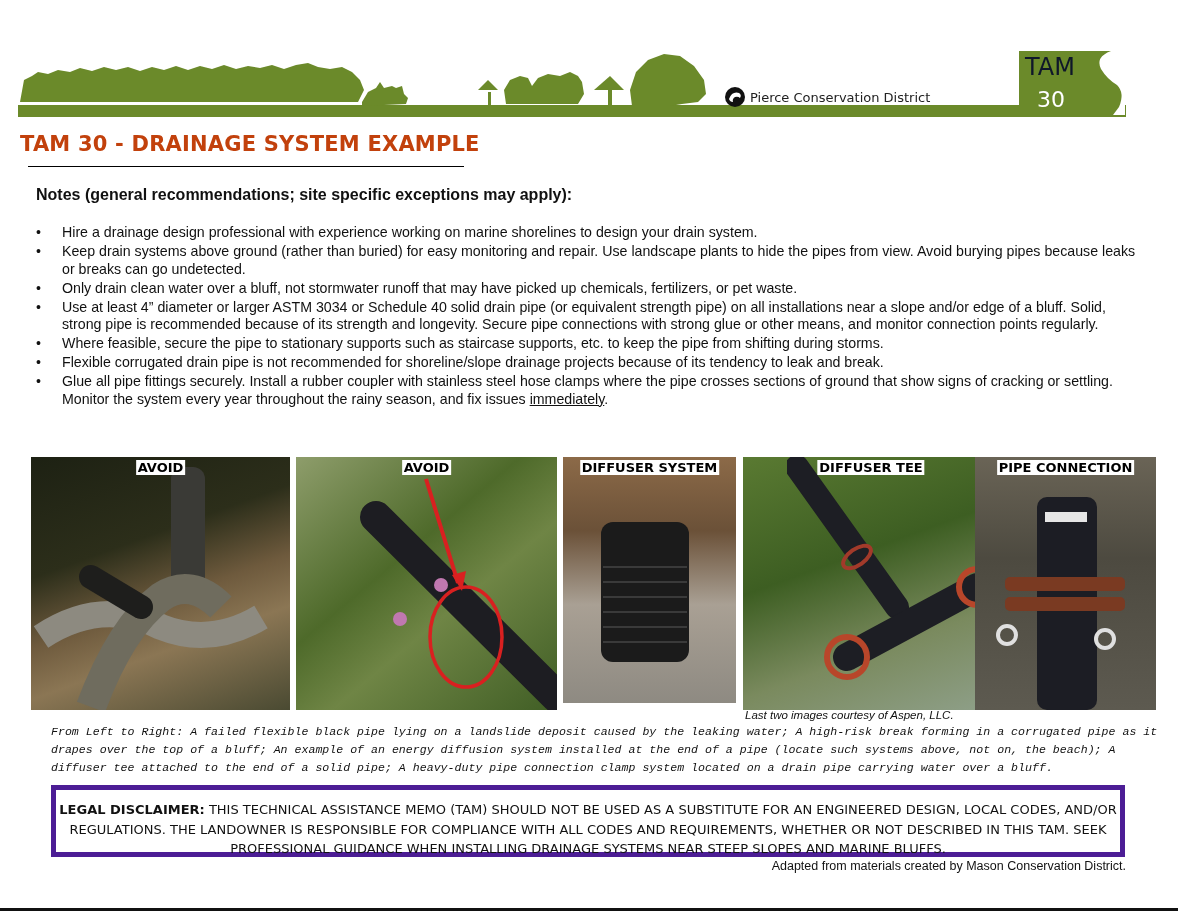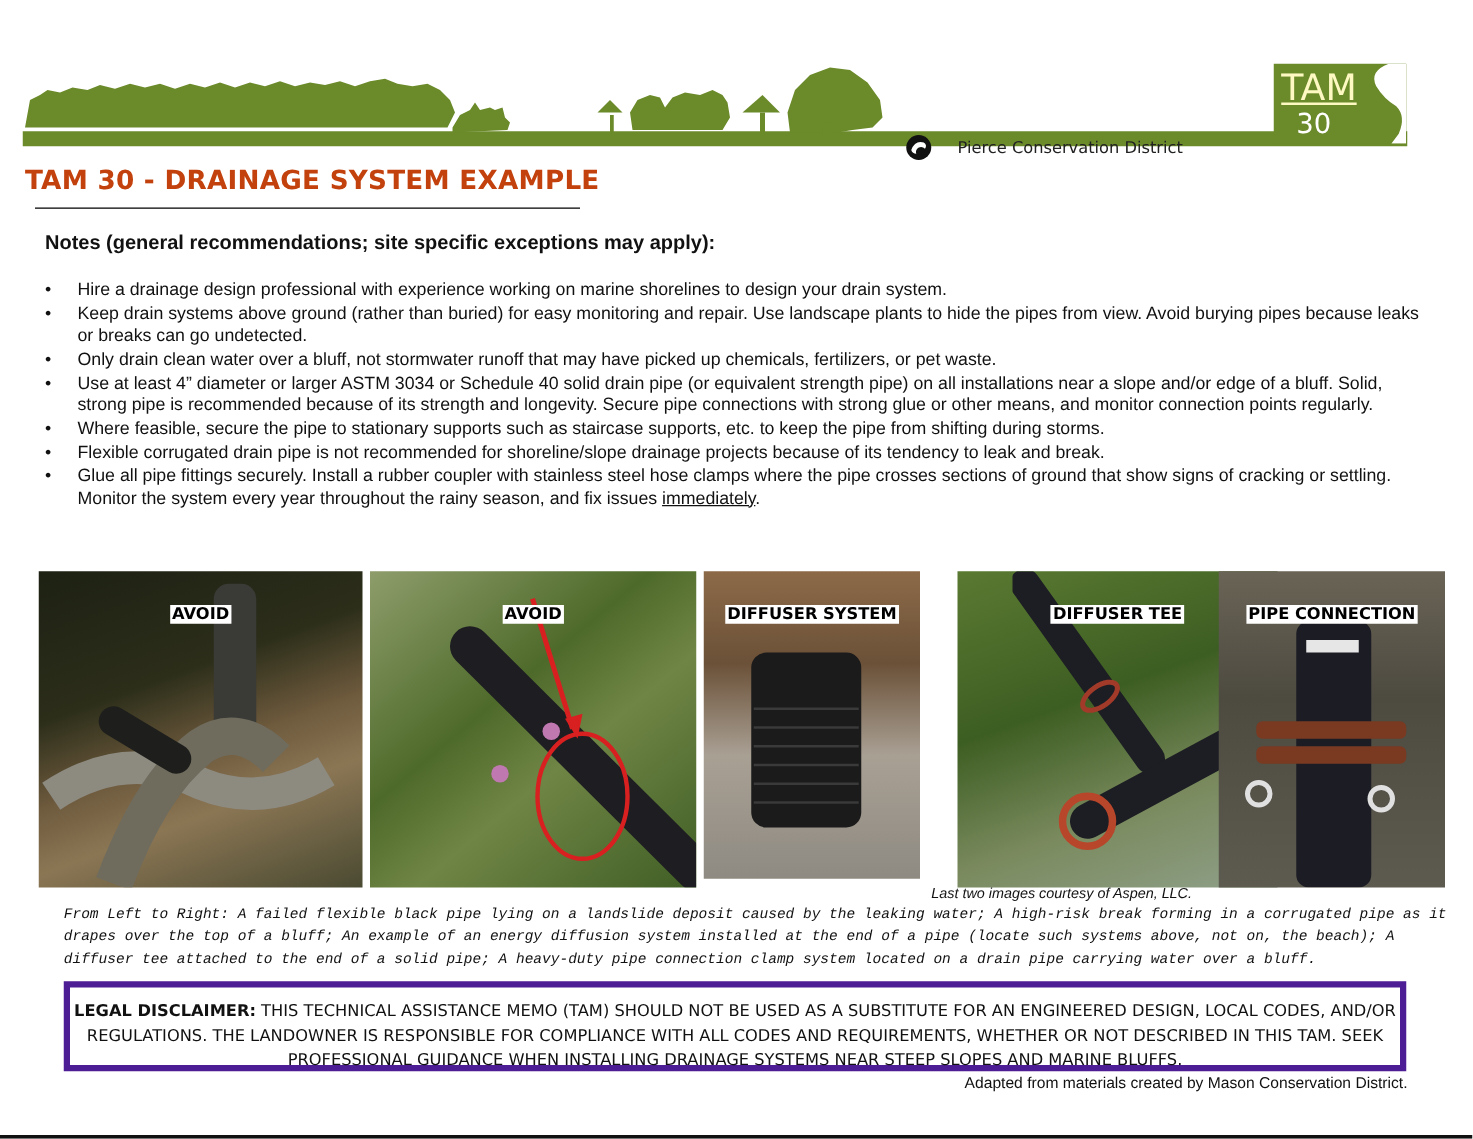--- a/index.html
+++ b/index.html
@@ -2,44 +2,44 @@
 <html><head>
   <meta charset="utf-8">
   <style>
     * { box-sizing: border-box; margin: 0; padding: 0; }
     html, body { width: 1178px; height: 911px; background: #ffffff; overflow: hidden; }
     body { position: relative; font-family: "Liberation Sans", sans-serif; color: #111; }
 
     
     .banner { position: absolute; left: 18px; top: 50px; width: 1108px; height: 68px; }
     .banner svg { position: absolute; left: 0; top: 0; }
-    .pcd { position: absolute; left: 724px; top: 86px; display: flex; align-items: center; gap: 20px; margin-top: 21px; }
+    .pcd { position: absolute; left: 724px; top: 86px; display: flex; align-items: center; gap: 4px; }
     .pcd-logo { width: 22px; height: 22px; }
     .pcd-name { font-family: "DejaVu Sans", sans-serif; font-size: 13px; color: #222; }
     .tam-box { position: absolute; left: 1019px; top: 51px; width: 106px; height: 64px; background: #6b8a2a; overflow: hidden; }
-    .tam-box .t1 { position: absolute; left: 6px; top: 2px; font-family: "DejaVu Sans", sans-serif; font-size: 29px; color: #fef9c3; text-decoration: underline; }
+    .tam-box .t1 { position: absolute; left: 6px; top: 2px; font-family: "DejaVu Sans", sans-serif; font-size: 24px; color: #0f172a; }
     .tam-box .t2 { position: absolute; left: 18px; top: 36px; font-family: "DejaVu Sans", sans-serif; font-size: 22px; color: #fff; }
     .tam-box svg { position: absolute; right: 0; top: 0; }
 
     .title { position: absolute; left: 20px; top: 132px; font-family: "DejaVu Sans", sans-serif; font-size: 21px; color: #c2410c; letter-spacing: 0.2px; }
     .title-rule { position: absolute; left: 28px; top: 166px; width: 436px; height: 1px; background: #000; }
 
     .notes-head { position: absolute; left: 36px; top: 186px; font-size: 16px; font-weight: bold; color: #111; }
     .notes { position: absolute; left: 36px; top: 224px; width: 1100px; list-style: none; }
     .notes li { position: relative; padding-left: 26px; font-size: 14.2px; line-height: 17.5px; margin-bottom: 1.5px; color: #111; }
     .notes li .bullet { position: absolute; left: 0; top: 0; }
     .notes li u { text-decoration: underline; }
 
     
     .photo { position: absolute; overflow: hidden; }
-    .photo .lbl { position: absolute; top: 3px; left: 50%; transform: translateX(-50%); background: #fff; padding: 0 2px; font-family: "DejaVu Sans", sans-serif; font-weight: bold; font-size: 13px; color: #000; white-space: nowrap; margin-top: 24px; }
+    .photo .lbl { position: absolute; top: 3px; left: 50%; transform: translateX(-50%); background: #fff; padding: 0 2px; font-family: "DejaVu Sans", sans-serif; font-weight: bold; font-size: 13px; color: #000; white-space: nowrap; }
     .p1 { left: 31px; top: 457px; width: 259px; height: 253px; background: linear-gradient(160deg, #1d2113 0%, #2c2e1a 35%, #6e5a3d 55%, #8b7654 70%, #4a4a32 100%); }
     .p2 { left: 296px; top: 457px; width: 261px; height: 253px; background: linear-gradient(140deg, #8e9d6b 0%, #4e6a2a 40%, #6f8545 60%, #405e25 100%); }
     .p3 { left: 563px; top: 457px; width: 173px; height: 246px; background: linear-gradient(180deg, #8c6a48 0%, #6b5138 30%, #a9a094 60%, #8e8a82 100%); }
-    .p4 { left: 766px; top: 457px; width: 256px; height: 253px; background: linear-gradient(160deg, #5a7a32 0%, #3d5e22 40%, #7a8a5e 70%, #8fa08a 100%); padding-left: 44px; }
+    .p4 { left: 743px; top: 457px; width: 256px; height: 253px; background: linear-gradient(160deg, #5a7a32 0%, #3d5e22 40%, #7a8a5e 70%, #8fa08a 100%); padding-left: 44px; }
     .p5 { left: 975px; top: 457px; width: 181px; height: 253px; background: linear-gradient(180deg, #6a6456 0%, #4d4a40 40%, #5d5a50 100%); }
 
     .credit { position: absolute; left: 745px; top: 709px; font-size: 11.5px; font-style: italic; color: #111; }
     .caption { position: absolute; left: 51px; top: 723px; width: 1115px; font-family: Liberation Mono, monospace; font-size: 11.6px; line-height: 18px; font-style: italic; color: #111; }
 
     .disclaimer { position: absolute; left: 51px; top: 785px; width: 1074px; height: 72px; border: 5px solid #4c1d95; text-align: center; padding-top: 10px; font-family: "DejaVu Sans", sans-serif; font-size: 13px; line-height: 19.5px; color: #111; }
     .disclaimer b { font-weight: bold; }
 
     .adapted { position: absolute; right: 52px; top: 859px; font-size: 12.5px; color: #111; }
     .bottom-rule { position: absolute; left: 0; top: 908px; width: 1178px; height: 3px; background: #111; }

